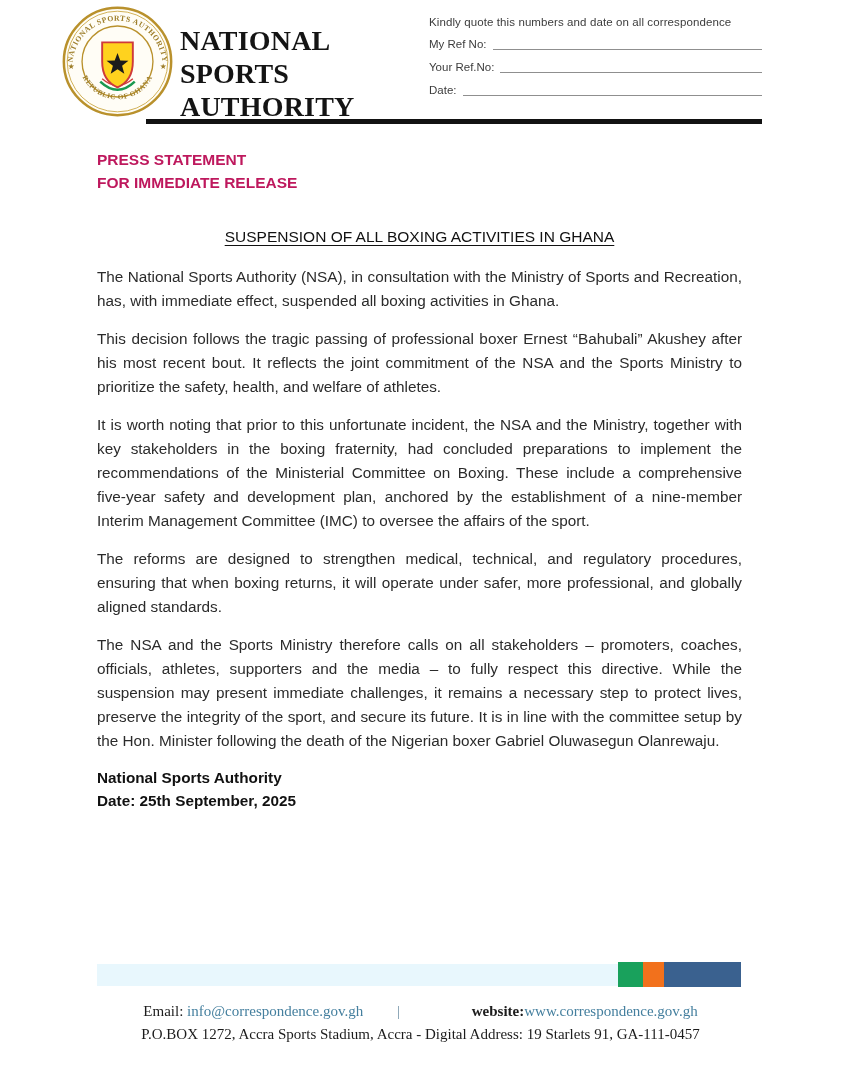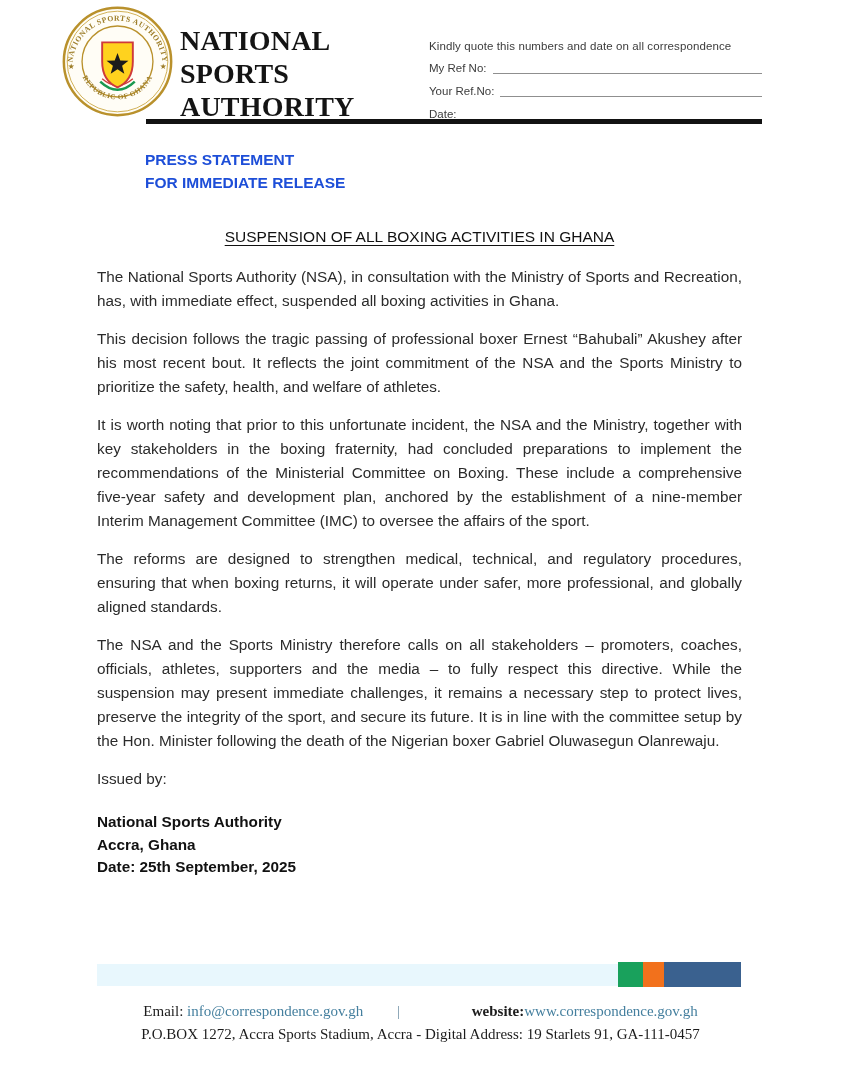--- a/index.html
+++ b/index.html
@@ -12,29 +12,29 @@
     overflow:hidden;
   }
   
   .logo-wrap{position:absolute;left:60px;top:4px;width:115px;height:115px;}
   .org-title{
     position:absolute;left:180px;top:24px;width:250px;
     font-family:"Liberation Serif","DejaVu Serif",serif;
     font-weight:bold;font-size:28px;line-height:33px;color:#141414;
     letter-spacing:0.2px;
   }
-  .ref-block{position:absolute;left:429px;top:16px;width:333px;font-size:11.5px;color:#3c3c3c;margin-top:24px;}
+  .ref-block{position:absolute;left:429px;top:16px;width:333px;font-size:11.5px;color:#3c3c3c;}
   .corr-note{margin-bottom:8px;letter-spacing:0.1px;}
   .ref-row{display:flex;align-items:flex-end;margin-bottom:9px;}
   .ref-row .lbl{white-space:nowrap;padding-right:6px;}
   .ref-line{flex:1;border-bottom:1px solid #8f8f8f;height:13px;}
   .header-rule{position:absolute;left:146px;top:119px;width:616px;height:5px;background:#121212;}
   
   .body-col{position:absolute;left:97px;top:148px;width:645px;}
-  .kicker{font-weight:bold;font-size:15.5px;line-height:23px;color:#1d4ed8;margin-left:48px;}
+  .kicker{font-weight:bold;font-size:15.5px;line-height:23px;color:#be185d;}
   .doc-title{
     text-align:center;font-weight:normal;font-size:15.5px;color:#111;
     margin:34px 0 19px 0;
   }
   .doc-title span{text-decoration:underline;text-underline-offset:3px;}
   .para{
     font-size:15.3px;line-height:24px;text-align:justify;color:#2b2b2b;
     margin:0 0 14px 0;
   }
   .issued{font-size:15.3px;line-height:24px;margin:4px 0 20px 0;color:#2b2b2b;}
@@ -115,24 +115,22 @@
     <div class="doc-title">
       <span>SUSPENSION OF ALL BOXING ACTIVITIES IN GHANA</span>
     </div>
 
     <p class="para">The National Sports Authority (NSA), in consultation with the Ministry of Sports and Recreation, has, with immediate effect, suspended all boxing activities in Ghana.</p>
     <p class="para">This decision follows the tragic passing of professional boxer Ernest “Bahubali” Akushey after his most recent bout. It reflects the joint commitment of the NSA and the Sports Ministry to prioritize the safety, health, and welfare of athletes.</p>
     <p class="para">It is worth noting that prior to this unfortunate incident, the NSA and the Ministry, together with key stakeholders in the boxing fraternity, had concluded preparations to implement the recommendations of the Ministerial Committee on Boxing. These include a comprehensive five-year safety and development plan, anchored by the establishment of a nine-member Interim Management Committee (IMC) to oversee the affairs of the sport.</p>
     <p class="para">The reforms are designed to strengthen medical, technical, and regulatory procedures, ensuring that when boxing returns, it will operate under safer, more professional, and globally aligned standards.</p>
     <p class="para">The NSA and the Sports Ministry therefore calls on all stakeholders – promoters, coaches, officials, athletes, supporters and the media – to fully respect this directive. While the suspension may present immediate challenges, it remains a necessary step to protect lives, preserve the integrity of the sport, and secure its future. It is in line with the committee setup by the Hon. Minister following the death of the Nigerian boxer Gabriel Oluwasegun Olanrewaju.</p>
 
-    <div class="issued">Issued by:</div>
 
     <div class="sig">National Sports Authority</div>
-    <div class="sig">Accra, Ghana</div>
     <div class="sig">Date: 25th September, 2025</div>
   </div>
 
   <div class="footer-strip"></div>
   <div class="fb fb-green"></div>
   <div class="fb fb-orange"></div>
   <div class="fb fb-blue"></div>
 
   <div class="footer-text">
     <div>

